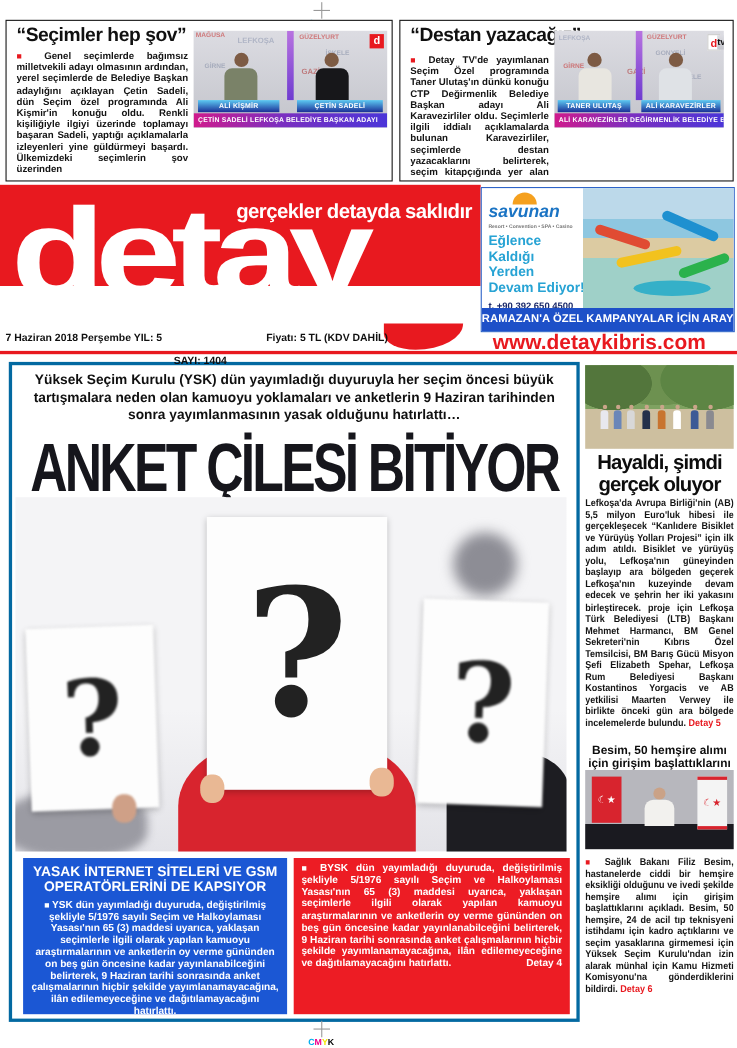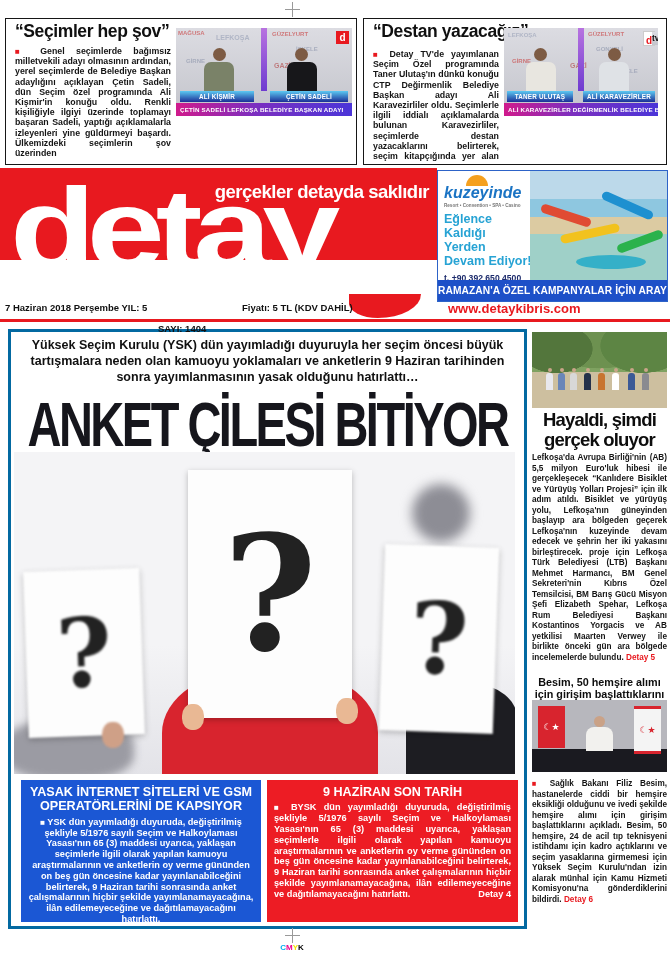--- a/index.html
+++ b/index.html
@@ -43,21 +43,21 @@
   
   .mastband{position:absolute;left:0;top:168px;width:437px;height:92px;background:#e8191f;}
   .slogan{position:absolute;right:8px;top:13px;color:#fff;font-weight:800;font-size:18.5px;
           letter-spacing:-0.5px;}
   .detaylogo{position:absolute;left:10px;top:8px;color:#fff;font-weight:800;font-size:108px;
              line-height:0.95;letter-spacing:-7px;transform:scale(1.30,1.06);
              transform-origin:left top;}
   .ytail{position:absolute;left:349px;top:294px;width:72px;height:24px;background:#e8191f;
          border-radius:0 0 60% 40%/0 0 100% 60%;}
   .dateline{position:absolute;top:302px;height:16px;font-size:9.5px;font-weight:800;color:#101010;z-index:5;}
-  .website{position:absolute;left:448px;top:301px;font-size:13px;font-weight:800;color:#e8191f;
+  .website{position:absolute;left:448px;top:301px;font-size:19px;font-weight:800;color:#e8191f;
            text-decoration:none;z-index:5;}
   .redrule{position:absolute;left:0;top:319px;width:670px;height:3px;background:#e8191f;z-index:4;}
   
   .adbox{position:absolute;left:437px;top:170px;width:229px;height:130px;background:#fff;
          border:1px solid #2d63c8;overflow:hidden;}
   .ad-left{position:absolute;left:0;top:0;width:92px;height:109px;padding:4px 0 0 6px;}
   .sun{width:22px;height:11px;border-radius:11px 11px 0 0;background:#f5a01e;margin-left:22px;}
   .ad-brand{color:#1b74c4;font-weight:800;font-style:italic;font-size:16px;margin-top:-2px;}
   .ad-tag{color:#777;font-size:4.6px;font-weight:700;margin:1px 0 4px;}
   .ad-line{color:#27a3d4;font-weight:700;font-size:12.5px;line-height:1.12;}
@@ -187,21 +187,21 @@
 
   <div class="mastband">
     <div class="slogan">gerçekler detayda saklıdır</div>
     <div class="detaylogo">detay</div>
   </div>
   <div class="ytail"></div>
 
   <div class="adbox">
     <div class="ad-left">
       <div class="sun"></div>
-      <div class="ad-brand">kuzeyinde</div>
+      <div class="ad-brand">savunan</div>
       <div class="ad-tag">Resort • Convention • SPA • Casino</div>
       <div class="ad-line">Eğlence</div>
       <div class="ad-line">Kaldığı</div>
       <div class="ad-line">Yerden</div>
       <div class="ad-line">Devam Ediyor!</div>
       <div class="ad-phone">t. +90 392 650 4500</div>
       <div class="ad-loc">Çatalköy / Girne - KKTC</div>
     </div>
     <div class="ad-photo">
       <div class="slidebar" style="left:10px;top:40px;width:52px;height:9px;background:#e04b33;transform:rotate(18deg);"></div>
@@ -241,21 +241,20 @@
       <div class="hand" style="left:322px;top:246px;"></div>
       <div class="hand" style="left:88px;top:270px;background:#cfa087;filter:blur(1px);"></div>
     </div>
 
     <div class="infobox box-blue">
       <h3>YASAK İNTERNET SİTELERİ VE GSM OPERATÖRLERİNİ DE KAPSIYOR</h3>
       <p><span class="bullet" style="color:#fff;">■</span> <span>YSK dün yayımladığı duyuruda, değiştirilmiş şekliyle 5/1976 sayılı Seçim ve Halkoylaması Yasası'nın 65 (3) maddesi uyarıca, yaklaşan seçimlerle ilgili olarak yapılan kamuoyu araştırmalarının ve anketlerin oy verme gününden on beş gün öncesine kadar yayınlanabilceğini belirterek, 9 Haziran tarihi sonrasında anket çalışmalarının hiçbir şekilde yayımlanamayacağına, ilân edilemeyeceğine ve dağıtılamayacağını hatırlattı.</span></p>
     </div>
 
     <div class="infobox box-red">
-      <h3>9 HAZİRAN SON TARİH</h3>
       <p><span class="bullet" style="color:#fff;">■</span> <span>BYSK dün yayımladığı duyuruda, değiştirilmiş şekliyle 5/1976 sayılı Seçim ve Halkoylaması Yasası'nın 65 (3) maddesi uyarıca, yaklaşan seçimlerle ilgili olarak yapılan kamuoyu araştırmalarının ve anketlerin oy verme gününden on beş gün öncesine kadar yayınlanabilceğini belirterek, 9 Haziran tarihi sonrasında anket çalışmalarının hiçbir şekilde yayımlanamayacağına, ilân edilemeyeceğine ve dağıtılamayacağını hatırlattı.</span> <span style="float:right;font-weight:800;">Detay 4</span></p>
     </div>
   </section>
 
   <div class="sidecol">
     <div class="sidephoto1">
       <span class="walker" style="left:14px;background:#e8e8ee;"></span>
       <span class="walker" style="left:26px;background:#6a86b8;"></span>
       <span class="walker" style="left:38px;background:#d8d8d8;"></span>
       <span class="walker" style="left:52px;background:#24314a;"></span>

